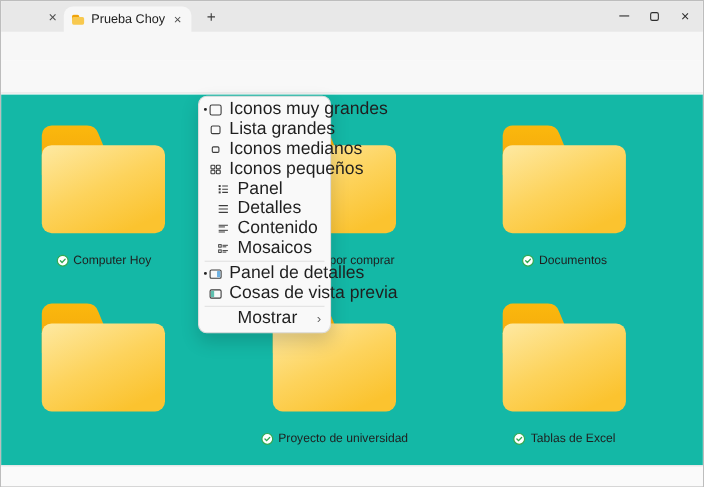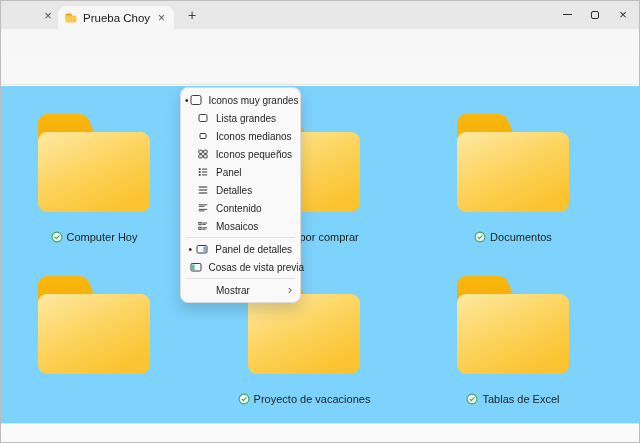--- a/index.html
+++ b/index.html
@@ -35,33 +35,33 @@
   .disabled-icons { position:absolute; left:16px; top:61px; display:flex; gap:13px; }
   .tool-ico { width:15px; height:15px; }
   .sortbtn { position:absolute; left:149px; top:59px; height:21px; display:flex; align-items:center; gap:5px; padding:0 4px; border-radius:4px; }
   .toolbar-label { font-size:11.5px; color:#2b2b2b; }
   .viewbtn { position:absolute; left:215px; top:59px; height:21px; display:flex; align-items:center; gap:4px; padding:0 6px; border-radius:4px; background:#ECECEC; }
   .morebtn { position:absolute; left:266px; top:59px; width:24px; height:21px; display:flex; align-items:center; justify-content:center; gap:2.5px; }
   .dot { width:2.5px; height:2.5px; border-radius:50%; background:#3c3c3c; }
   .detailsbtn { position:absolute; right:10px; top:59px; height:21px; display:flex; align-items:center; gap:5px; padding:0 4px; }
 
   
-  .content { position:absolute; left:0; top:85px; width:100%; height:337px; background:#7dd3fc; }
+  .content { position:absolute; left:0; top:85px; width:100%; height:337px; background:#14b8a6; }
   .tile { position:absolute; width:158px; text-align:center; }
   .tile svg.folder { display:block; margin:0 auto; }
   .tile-label { margin-top:12px; display:flex; align-items:center; justify-content:center; gap:4px; }
   .tile-label span { font-size:11px; color:#1f1f1f; white-space:nowrap; }
 
   
   .menu { position:absolute; left:179px; top:86px; width:121px; background:#F9F9F9; border:1px solid #DCDCDC; border-radius:8px; box-shadow:0 7px 16px rgba(0,0,0,0.16); padding:3px 0; z-index:40; }
   .menu-item { height:18px; display:flex; align-items:center; padding:0 8px 0 4px; }
   .menu-bullet { width:11px; text-align:center; font-size:10px; color:#1f1f1f; visibility:hidden; }
   .menu-item.selected .menu-bullet { visibility:visible; }
   .menu-ico { width:14px; height:14px; margin-right:6px; flex:none; }
-  .menu-text { font-size:10px; color:#1f1f1f; white-space:nowrap; flex:1; }
+  .menu-text { font-size:16px; color:#1f1f1f; white-space:nowrap; flex:1; }
   .menu-sep { height:1px; background:#E2E2E2; margin:2px 5px; }
   .submenu-arrow { font-size:12px; color:#5c5c5c; line-height:1; }
 
   
   .statusbar { position:absolute; left:0; top:422px; width:100%; height:21px; background:#FAFAFA; border-top:1px solid #E3E3E3; }
 </style>
 </head>
 <body>
 
 <div class="window">
@@ -246,21 +246,21 @@
     <div class="tile" style="left:224px; top:183px;">
       <svg class="folder" width="134" height="112" viewBox="0 0 134 112">
         <path d="M11 52 V16 a9 9 0 0 1 9-9 h32 a11 11 0 0 1 10.4 7.3 L73 40 z" fill="url(#gTab)"></path>
         <rect x="11" y="25" width="112" height="80" rx="9" fill="url(#gFront)"></rect>
       </svg>
       <div class="tile-label">
         <svg width="12" height="12" viewBox="0 0 12 12">
           <circle cx="6" cy="6" r="4.9" fill="#fff" stroke="#33A852" stroke-width="1.1"></circle>
           <path d="M3.9 6.1 5.4 7.6 8.2 4.7" fill="none" stroke="#33A852" stroke-width="1.2" stroke-linecap="round"></path>
         </svg>
-        <span>Proyecto de vacaciones</span>
+        <span>Proyecto de universidad</span>
       </div>
     </div>
 
     <div class="tile" style="left:433px; top:183px;">
       <svg class="folder" width="134" height="112" viewBox="0 0 134 112">
         <path d="M11 52 V16 a9 9 0 0 1 9-9 h32 a11 11 0 0 1 10.4 7.3 L73 40 z" fill="url(#gTab)"></path>
         <rect x="11" y="25" width="112" height="80" rx="9" fill="url(#gFront)"></rect>
       </svg>
       <div class="tile-label">
         <svg width="12" height="12" viewBox="0 0 12 12">

